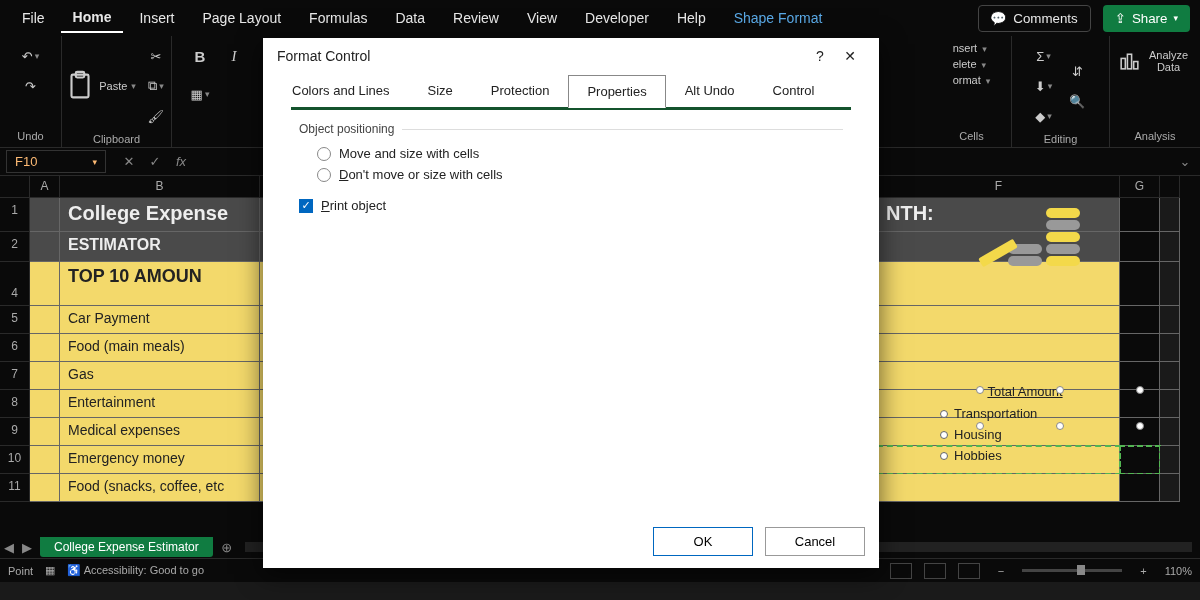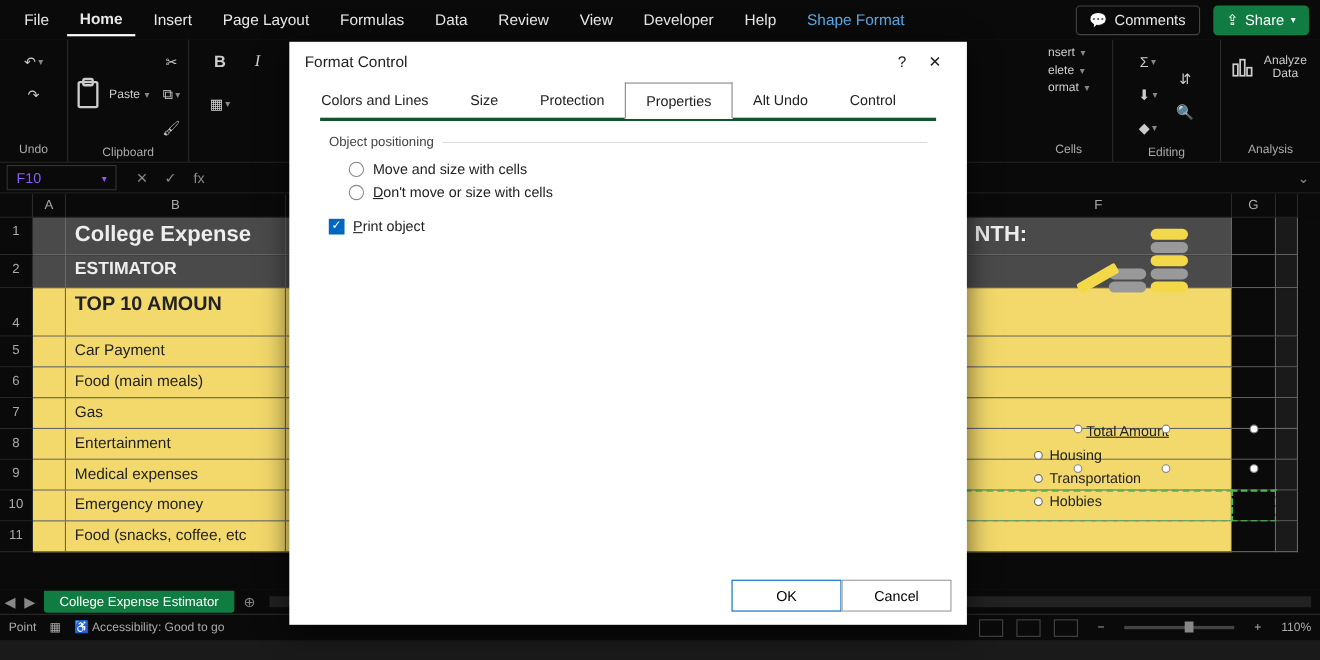--- a/index.html
+++ b/index.html
@@ -23,21 +23,21 @@
 .row { display: flex; gap: 6px; align-items: center; }
 .paste-btn { display: flex; flex-direction: row; align-items: center; gap: 2px; }
 .paste-icon { width: 34px; height: 38px; display:flex; align-items:center; justify-content:center; }
 .small-text { font-size: 11px; color: #ccc; }
 .font-row { display: flex; gap: 6px; align-items: center; }
 .bold { font-weight: bold; font-size: 15px; }
 .italic { font-style: italic; font-size: 15px; font-family: serif; }
 
 
 .formula-row { display: flex; align-items: center; height: 28px; background: #0a0a0a; border-bottom: 1px solid #2a2a2a; }
-.namebox { width: 100px; background: #0a0a0a; border: 1px solid #333; padding: 3px 8px; color: #8b5cf6; margin: 0 6px; display: flex; align-items: center; justify-content: space-between; }
+.namebox { width: 100px; background: #0a0a0a; border: 1px solid #333; padding: 3px 8px; color: #fdba74; margin: 0 6px; display: flex; align-items: center; justify-content: space-between; }
 .namebox .caret { font-size: 9px; }
 .fx-controls { display: flex; gap: 4px; padding: 0 6px; color: #888; }
 .fx-controls span { width: 22px; text-align: center; cursor: pointer; }
 .formula-input { flex: 1; background: #0a0a0a; border: none; padding: 3px 8px; color: #ddd; }
 .formula-expand { width: 30px; text-align: center; cursor: pointer; color: #888; }
 
 
 .grid-area { position: relative; height: 360px; background: #0a0a0a; overflow: hidden; }
 .col-headers { display: flex; height: 22px; background: #0a0a0a; }
 .corner { width: 30px; border-right: 1px solid #2a2a2a; border-bottom: 1px solid #2a2a2a; }
@@ -103,21 +103,21 @@
 .dlg-body { flex: 1; border-top: 3px solid #14532d; margin: 0 28px; padding: 12px 8px; }
 .fieldset-label { font-size: 12px; color: #444; margin-bottom: 10px; display: flex; align-items: center; gap: 8px; }
 .fieldset-label::after { content: ""; flex: 1; height: 1px; background: #ddd; }
 .radio-row, .check-row { display: flex; align-items: center; gap: 8px; margin: 6px 0 6px 18px; font-size: 13px; }
 .radio { width: 14px; height: 14px; border: 1px solid #888; border-radius: 50%; display: inline-flex; align-items: center; justify-content: center; }
 .radio.checked::after { content: ""; width: 8px; height: 8px; background: #0067c0; border-radius: 50%; }
 .checkbox { width: 14px; height: 14px; border: 1px solid #888; display: inline-flex; align-items: center; justify-content: center; background: #fff; }
 .checkbox.checked { background: #0067c0; border-color: #0067c0; }
 .checkbox.checked::after { content: "✓"; color: #fff; font-size: 11px; line-height: 1; }
 .underline-key { text-decoration: underline; }
-.dlg-footer { display: flex; justify-content: flex-end; gap: 0; padding: 12px 14px; }
+.dlg-footer { display: flex; justify-content: flex-end; gap: 12px; padding: 12px 14px; }
 .dlg-btn { min-width: 100px; padding: 6px 18px; border: 1px solid #999; background: #fff; cursor: pointer; font-size: 13px; }
 .dlg-btn.primary { border: 1px solid #0067c0; }
 
 .chev { font-size: 9px; color: #888; margin-left: 2px; }
 </style>
 </head>
 <body>
 
 <div class="menubar">
   <div class="item">File</div>
@@ -224,21 +224,21 @@
 </div>
 
 <div class="formula-row">
   <div class="namebox">
     <span>F10</span>
     <span class="caret">▾</span>
   </div>
   <div class="fx-controls">
     <span>✕</span>
     <span>✓</span>
-    <span style="">fx</span>
+    <span style="font-style:italic">fx</span>
   </div>
   <input class="formula-input" value="" style="">
   <div class="formula-expand">⌄</div>
 </div>
 
 <div class="grid-area">
   <div class="col-headers">
     <div class="corner"></div>
     <div class="ch ch-A">A</div>
     <div class="ch ch-B">B</div>
@@ -354,25 +354,25 @@
           <div class="coin g"></div>
           <div class="coin y"></div>
         </div>
     </div>
   </div>
 
   <div class="legend-overlay">
     <div class="title">Total Amount</div>
     <div class="li">
         <span class="handle"></span>
-        <span>Housing</span>
+        <span>Transportation</span>
       </div>
     <div class="li">
         <span class="handle"></span>
-        <span>Transportation</span>
+        <span>Housing</span>
       </div>
     <div class="li">
         <span class="handle"></span>
         <span>Hobbies</span>
       </div>
   </div>
   <div class="sel-handles" style="right:60px; top:214px; width:160px; height:36px">
     <div class="h" style="left:-4px; top:-4px"></div>
     <div class="h" style="left:76px; top:-4px"></div>
     <div class="h" style="right:-4px; top:-4px"></div>

